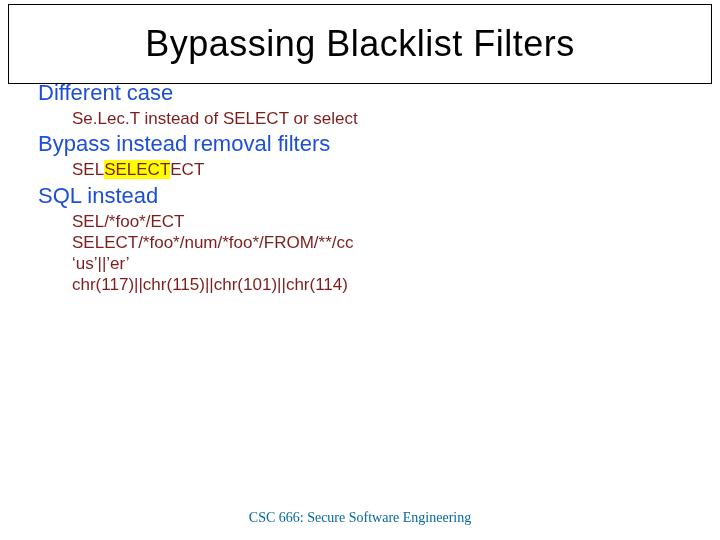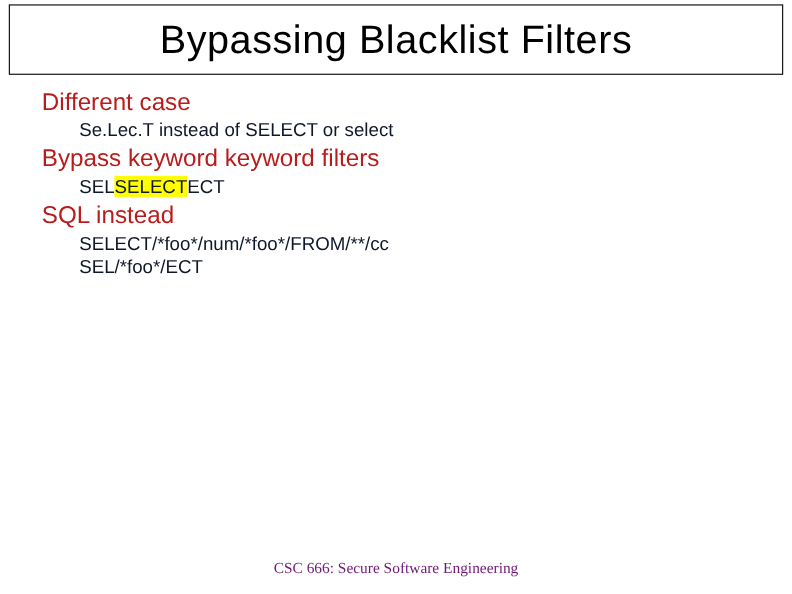--- a/index.html
+++ b/index.html
@@ -9,84 +9,86 @@
     background: #ffffff;
     font-family: Arial, Helvetica, sans-serif;
     position: relative;
     overflow: hidden;
   }
   .title-box {
     position: absolute;
     top: 4px;
     left: 8px;
     right: 8px;
-    height: 64px;
+    height: 80px;
     border: 1px solid #000;
     background: #fff;
     display: flex;
     align-items: center;
     justify-content: center;
   }
   .title-text {
     font-size: 36px;
     color: #000;
     font-weight: normal;
     letter-spacing: 0.5px;
   }
   .content {
     position: absolute;
     top: 78px;
     left: 38px;
     right: 20px;
   }
   .heading {
     font-size: 22px;
-    color: #b91c1c;
+    color: #1d4ed8;
     margin-top: 2px;
     margin-bottom: 2px;
     font-weight: normal;
   }
   .sub {
     font-size: 17px;
-    color: #0f172a;
+    color: #7f1d1d;
     margin-left: 34px;
     line-height: 1.25;
     font-weight: normal;
   }
   .hl {
     background: #ffff00;
     text-align: right;
   }
   .footer {
     position: absolute;
     bottom: 14px;
     left: 0;
     right: 0;
     text-align: center;
     font-family: "Times New Roman", Times, serif;
     font-size: 14px;
-    color: #701a75;
+    color: #0369a1;
   }
 </style>
 </head>
 <body>
 
 <div class="title-box">
   <div class="title-text">Bypassing Blacklist Filters</div>
 </div>
 
 <div class="content">
 
   <div class="heading">Different case</div>
   <div class="sub">Se.Lec.T instead of SELECT or select</div>
 
-  <div class="heading">Bypass keyword keyword filters</div>
+  <div class="heading">Bypass instead removal filters</div>
   <div class="sub"><span>SEL</span><span class="hl">SELECT</span><span>ECT</span></div>
 
 
   <div class="heading">SQL instead</div>
+  <div class="sub">SEL/*foo*/ECT</div>
   <div class="sub">SELECT/*foo*/num/*foo*/FROM/**/cc</div>
-  <div class="sub">SEL/*foo*/ECT</div>
 
+  <div class="sub">‘us’||’er’</div>
+  <div class="sub">chr(117)||chr(115)||chr(101)||chr(114)</div>
 
 </div>
 
 <div class="footer">CSC 666: Secure Software Engineering</div>
 
 </body></html>

